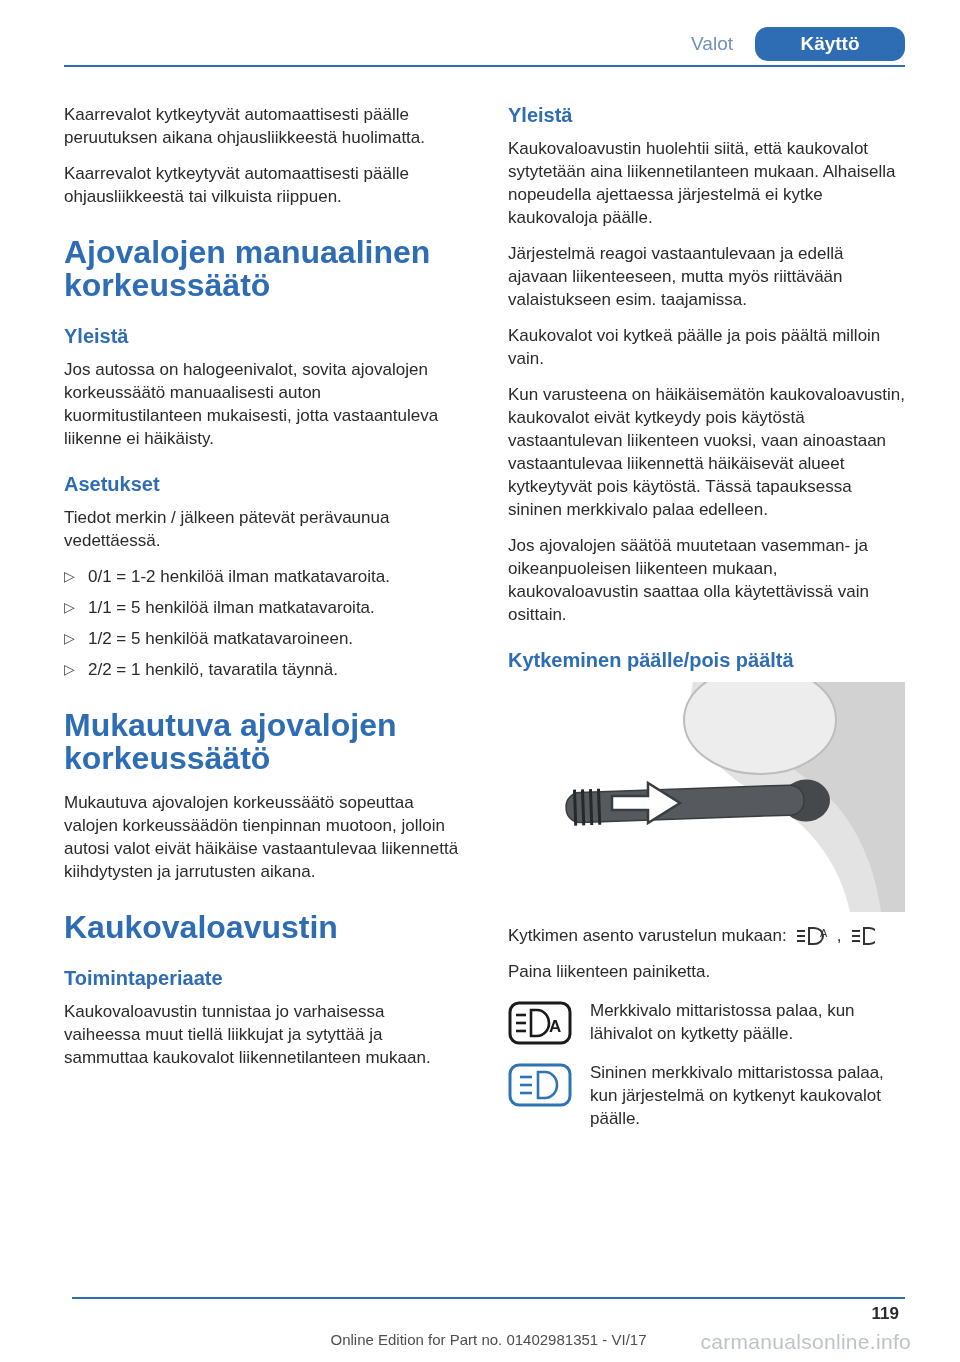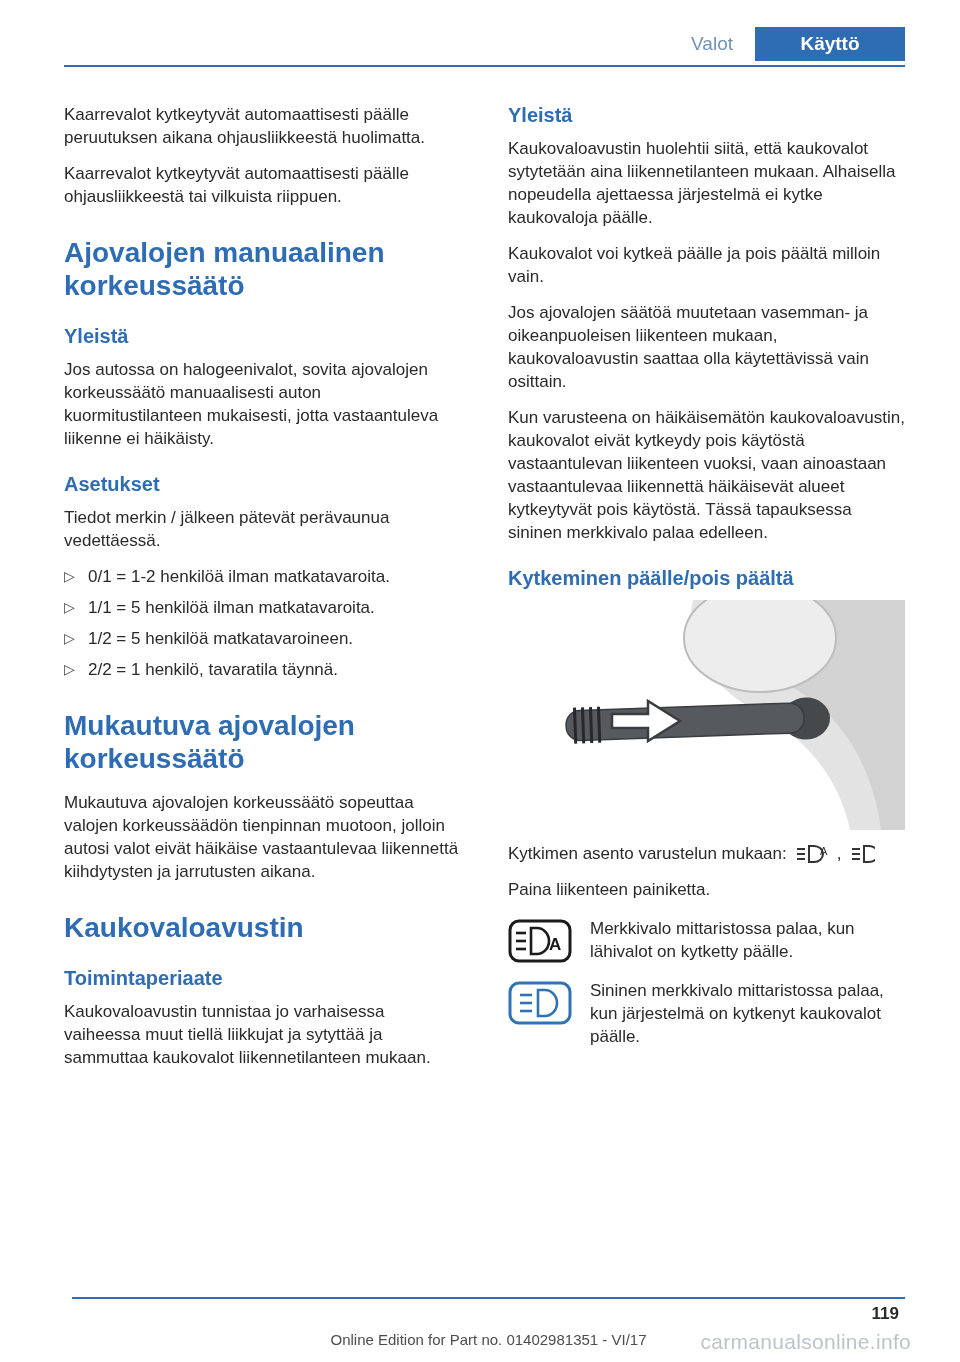--- a/index.html
+++ b/index.html
@@ -11,30 +11,30 @@
     position:relative;
     overflow:hidden;
   }
   .page { position:absolute; inset:0; padding:26px 55px 16px 64px; }
 
   
   .header { display:flex; justify-content:flex-end; align-items:center; gap:22px; height:36px; }
   .header-label { color:#7191b9; font-size:19px; }
   .header-tab {
     background:#2e6db4; color:#ffffff; font-weight:bold; font-size:19px;
-    width:150px; text-align:center; padding:6px 0;
+    width:150px; text-align:center; padding:6px 0;border-radius:13px;
   }
   .header-rule { border-top:2px solid #2e6db4; margin-top:3px; }
 
   
   .columns { display:flex; gap:48px; margin-top:36px; }
   .col { width:397px; }
   p.body { font-size:17px; line-height:23px; margin-bottom:13px; }
   h1.section {
-    color:#2e6db4; font-size:28px; line-height:33px; font-weight:bold;
+    color:#2e6db4; font-size:32px; line-height:33px; font-weight:bold;
     margin:28px 0 16px;
   }
   h2.sub {
     color:#2e6db4; font-size:20px; line-height:24px; font-weight:bold;
     margin:22px 0 10px;
   }
   .col > :first-child { margin-top:0; }
 
   ul.bullets { list-style:none; margin:2px 0 10px; }
   li.bullet { display:flex; gap:10px; font-size:17px; line-height:23px; margin-bottom:8px; }
@@ -106,23 +106,24 @@
       <p class="body">Mukautuva ajovalojen korkeussäätö sopeuttaa valojen korkeussäädön tienpinnan muotoon, jolloin autosi valot eivät häikäise vastaantulevaa liikennettä kiihdytysten ja jarrutusten aikana.</p>
 
       <h1 class="section">Kaukovaloavustin</h1>
       <h2 class="sub">Toimintaperiaate</h2>
       <p class="body">Kaukovaloavustin tunnistaa jo varhaisessa vaiheessa muut tiellä liikkujat ja sytyttää ja sammuttaa kaukovalot liikennetilanteen mukaan.</p>
     </div>
 
     <div class="col">
       <h2 class="sub">Yleistä</h2>
       <p class="body">Kaukovaloavustin huolehtii siitä, että kaukovalot sytytetään aina liikennetilanteen mukaan. Alhaisella nopeudella ajettaessa järjestelmä ei kytke kaukovaloja päälle.</p>
+      <p class="body">Järjestelmä reagoi vastaantulevaan ja edellä ajavaan liikenteeseen, mutta myös riittävään valaistukseen esim. taajamissa.</p>
       <p class="body">Kaukovalot voi kytkeä päälle ja pois päältä milloin vain.</p>
+      <p class="body">Kun varusteena on häikäisemätön kaukovaloavustin, kaukovalot eivät kytkeydy pois käytöstä vastaantulevan liikenteen vuoksi, vaan ainoastaan vastaantulevaa liikennettä häikäisevät alueet kytkeytyvät pois käytöstä. Tässä tapauksessa sininen merkkivalo palaa edelleen.</p>
       <p class="body">Jos ajovalojen säätöä muutetaan vasemman- ja oikeanpuoleisen liikenteen mukaan, kaukovaloavustin saattaa olla käytettävissä vain osittain.</p>
-      <p class="body">Kun varusteena on häikäisemätön kaukovaloavustin, kaukovalot eivät kytkeydy pois käytöstä vastaantulevan liikenteen vuoksi, vaan ainoastaan vastaantulevaa liikennettä häikäisevät alueet kytkeytyvät pois käytöstä. Tässä tapauksessa sininen merkkivalo palaa edelleen.</p>
 
       <h2 class="sub">Kytkeminen päälle/pois päältä</h2>
 
       <figure class="figure">
         <svg width="397" height="230" viewBox="0 0 397 230">
           <rect width="397" height="230" fill="#ffffff"></rect>
 
           <path d="M185,0 C175,42 198,84 250,112 C302,140 332,182 342,230 L397,230 L397,0 Z" fill="#e3e3e3"></path>
           <path d="M243,0 C238,36 258,70 298,96 C342,126 366,176 373,230 L397,230 L397,0 Z" fill="#d2d2d2"></path>
           <ellipse cx="252" cy="38" rx="76" ry="54" fill="#ededed" stroke="#bdbdbd" stroke-width="2"></ellipse>

